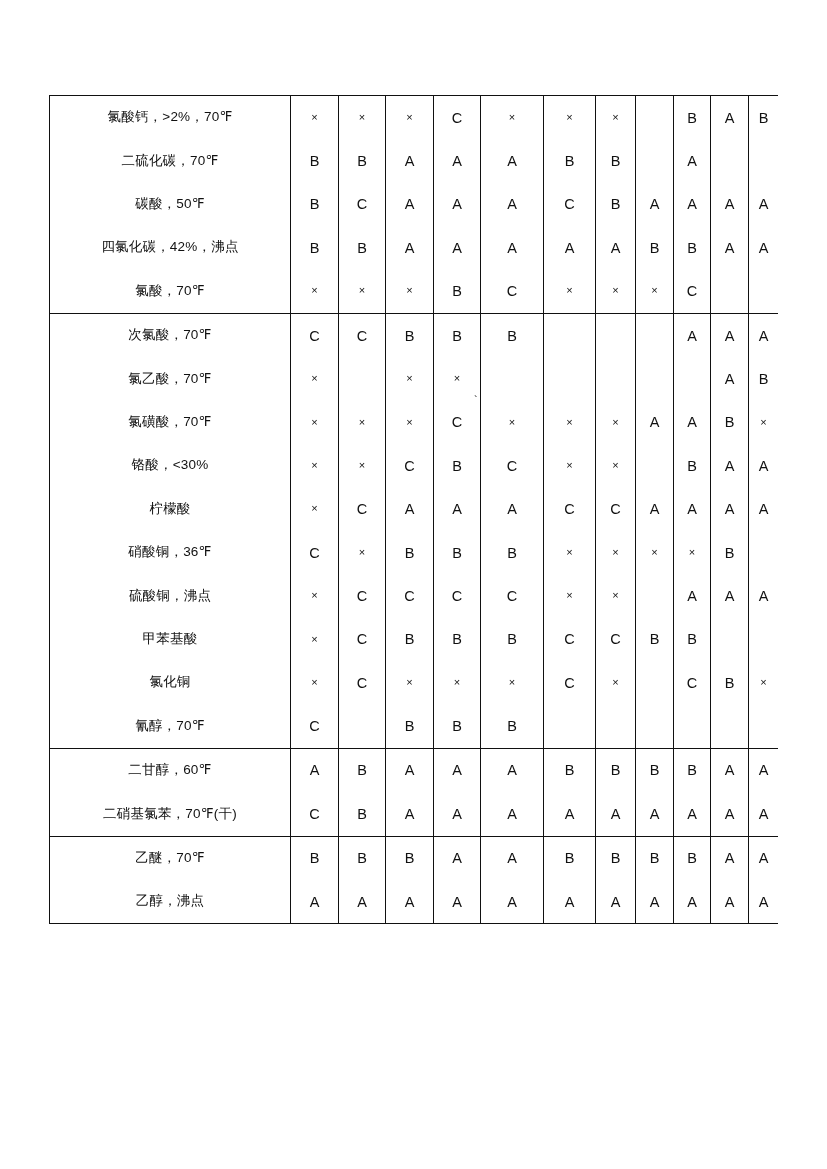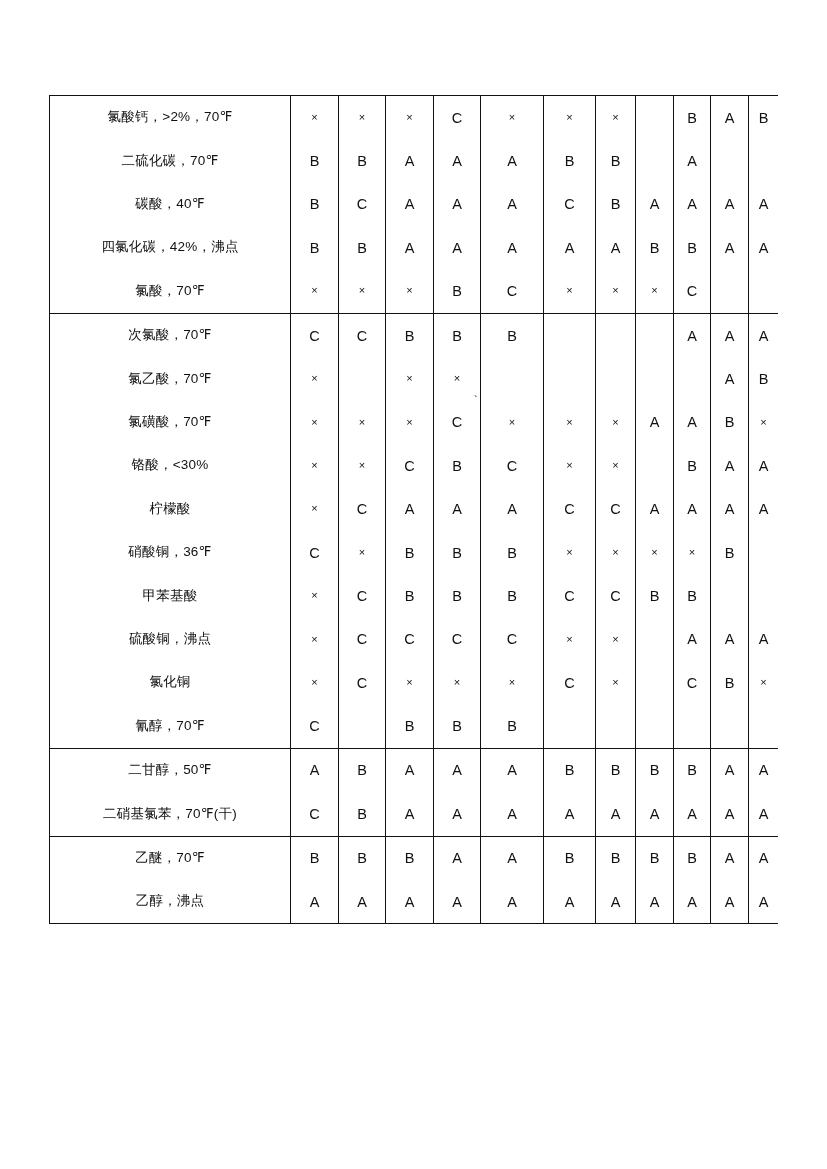--- a/index.html
+++ b/index.html
@@ -139,21 +139,21 @@
             <td class="mark">A</td>
             <td class="mark">A</td>
             <td class="mark">B</td>
             <td class="mark">B</td>
             <td class="mark"></td>
             <td class="mark">A</td>
             <td class="mark"></td>
             <td class="mark"></td>
           </tr>
           <tr>
-            <td class="name">碳酸，40℉</td>
+            <td class="name">碳酸，50℉</td>
             <td class="mark">B</td>
             <td class="mark">C</td>
             <td class="mark">A</td>
             <td class="mark">A</td>
             <td class="mark">A</td>
             <td class="mark">C</td>
             <td class="mark">B</td>
             <td class="mark">A</td>
             <td class="mark">A</td>
             <td class="mark">A</td>
@@ -265,46 +265,46 @@
             <td class="mark">B</td>
             <td class="mark">B</td>
             <td class="mark x">×</td>
             <td class="mark x">×</td>
             <td class="mark x">×</td>
             <td class="mark x">×</td>
             <td class="mark">B</td>
             <td class="mark"></td>
           </tr>
           <tr>
+            <td class="name">硫酸铜，沸点</td>
+            <td class="mark x">×</td>
+            <td class="mark">C</td>
+            <td class="mark">C</td>
+            <td class="mark">C</td>
+            <td class="mark">C</td>
+            <td class="mark x">×</td>
+            <td class="mark x">×</td>
+            <td class="mark"></td>
+            <td class="mark">A</td>
+            <td class="mark">A</td>
+            <td class="mark">A</td>
+          </tr>
+          <tr>
             <td class="name">甲苯基酸</td>
             <td class="mark x">×</td>
             <td class="mark">C</td>
             <td class="mark">B</td>
             <td class="mark">B</td>
             <td class="mark">B</td>
             <td class="mark">C</td>
             <td class="mark">C</td>
             <td class="mark">B</td>
             <td class="mark">B</td>
             <td class="mark"></td>
             <td class="mark"></td>
-          </tr>
-          <tr>
-            <td class="name">硫酸铜，沸点</td>
-            <td class="mark x">×</td>
-            <td class="mark">C</td>
-            <td class="mark">C</td>
-            <td class="mark">C</td>
-            <td class="mark">C</td>
-            <td class="mark x">×</td>
-            <td class="mark x">×</td>
-            <td class="mark"></td>
-            <td class="mark">A</td>
-            <td class="mark">A</td>
-            <td class="mark">A</td>
           </tr>
           <tr>
             <td class="name">氯化铜</td>
             <td class="mark x">×</td>
             <td class="mark">C</td>
             <td class="mark x">×</td>
             <td class="mark x">×</td>
             <td class="mark x">×</td>
             <td class="mark">C</td>
             <td class="mark x">×</td>
@@ -321,21 +321,21 @@
             <td class="mark">B</td>
             <td class="mark">B</td>
             <td class="mark"></td>
             <td class="mark"></td>
             <td class="mark"></td>
             <td class="mark"></td>
             <td class="mark"></td>
             <td class="mark"></td>
           </tr>
           <tr>
-            <td class="name">二甘醇，50℉</td>
+            <td class="name">二甘醇，60℉</td>
             <td class="mark">A</td>
             <td class="mark">B</td>
             <td class="mark">A</td>
             <td class="mark">A</td>
             <td class="mark">A</td>
             <td class="mark">B</td>
             <td class="mark">B</td>
             <td class="mark">B</td>
             <td class="mark">B</td>
             <td class="mark">A</td>

